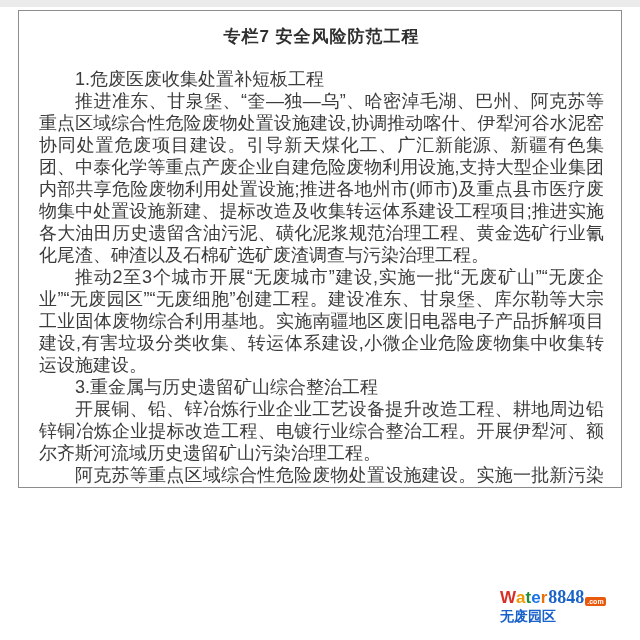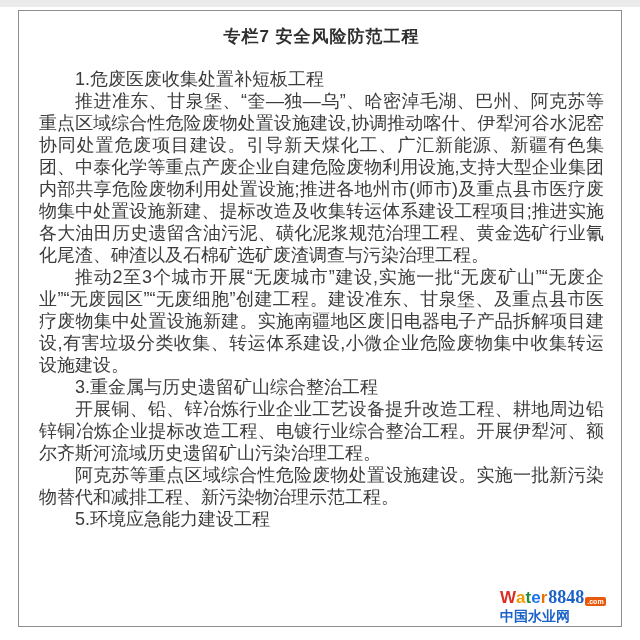--- a/index.html
+++ b/index.html
@@ -6,21 +6,21 @@
   body{
     width:640px;height:640px;position:relative;background:#ffffff;
     font-family:"Liberation Sans","DejaVu Sans",sans-serif;
     overflow:hidden;
   }
   .top-strip{
     position:absolute;top:0;left:0;width:640px;height:7px;
     background:#ebebeb;
   }
   .panel{
-    position:absolute;left:18px;top:10px;width:604px;height:617px;
+    position:absolute;left:18px;top:10px;width:604px;height:478px;
     background:#ffffff;border:1px solid #8d8d8d;box-sizing:border-box;
     padding:12px 17px 24px 20px;overflow:hidden;
   }
   .panel-title{
     margin:2px 0 20px 0;text-align:center;
     font-size:17px;font-weight:bold;color:#2f2f2f;letter-spacing:1px;
   }
   .para{
     margin:0;text-indent:2em;
     font-size:18px;line-height:22px;color:#3c3c3c;
@@ -55,31 +55,31 @@
 </style>
 </head>
 <body>
 
 <div class="top-strip"></div>
 
 <div class="panel">
   <h1 class="panel-title">专栏7  安全风险防范工程</h1>
   <p class="para">1.危废医废收集处置补短板工程</p>
   <p class="para">推进准东、甘泉堡、“奎—独—乌”、哈密淖毛湖、巴州、阿克苏等重点区域综合性危险废物处置设施建设,协调推动喀什、伊犁河谷水泥窑协同处置危废项目建设。引导新天煤化工、广汇新能源、新疆有色集团、中泰化学等重点产废企业自建危险废物利用设施,支持大型企业集团内部共享危险废物利用处置设施;推进各地州市(师市)及重点县市医疗废物集中处置设施新建、提标改造及收集转运体系建设工程项目;推进实施各大油田历史遗留含油污泥、磺化泥浆规范治理工程、黄金选矿行业氰化尾渣、砷渣以及石棉矿选矿废渣调查与污染治理工程。</p>
-  <p class="para">推动2至3个城市开展“无废城市”建设,实施一批“无废矿山”“无废企业”“无废园区”“无废细胞”创建工程。建设准东、甘泉堡、及重点县市医疗废物集中处置设施新建。实施南疆地区废旧电器电子产品拆解项目建设,有害垃圾分类收集、转运体系建设,小微企业危险废物集中收集转运设施建设。</p>
+  <p class="para">推动2至3个城市开展“无废城市”建设,实施一批“无废矿山”“无废企业”“无废园区”“无废细胞”创建工程。建设准东、甘泉堡、库尔勒等大宗工业固体废物综合利用基地。实施南疆地区废旧电器电子产品拆解项目建设,有害垃圾分类收集、转运体系建设,小微企业危险废物集中收集转运设施建设。</p>
   <p class="para">3.重金属与历史遗留矿山综合整治工程</p>
   <p class="para">开展铜、铅、锌冶炼行业企业工艺设备提升改造工程、耕地周边铅锌铜冶炼企业提标改造工程、电镀行业综合整治工程。开展伊犁河、额尔齐斯河流域历史遗留矿山污染治理工程。</p>
   <p class="para">阿克苏等重点区域综合性危险废物处置设施建设。实施一批新污染物替代和减排工程、新污染物治理示范工程。</p>
   <p class="para">5.环境应急能力建设工程</p>
 </div>
 
 <div class="watermark">
   <div class="wm-row">
     <span class="wm-letter" style="color: rgb(217, 48, 37);">W</span>
     <span class="wm-letter" style="color: rgb(242, 153, 0);">a</span>
     <span class="wm-letter" style="color: rgb(30, 142, 62);">t</span>
     <span class="wm-letter" style="color: rgb(26, 115, 232);">e</span>
     <span class="wm-letter" style="color: rgb(232, 113, 10);">r</span>
     <span class="wm-num" style="color: rgb(26, 98, 201);">8848</span>
     <span class="wm-com">.com</span>
   </div>
-  <div class="wm-caption" style="color: rgb(26, 98, 201);">中国水业网</div>
+  <div class="wm-caption" style="color: rgb(26, 98, 201);">无废园区</div>
 </div>
 
 </body></html>

